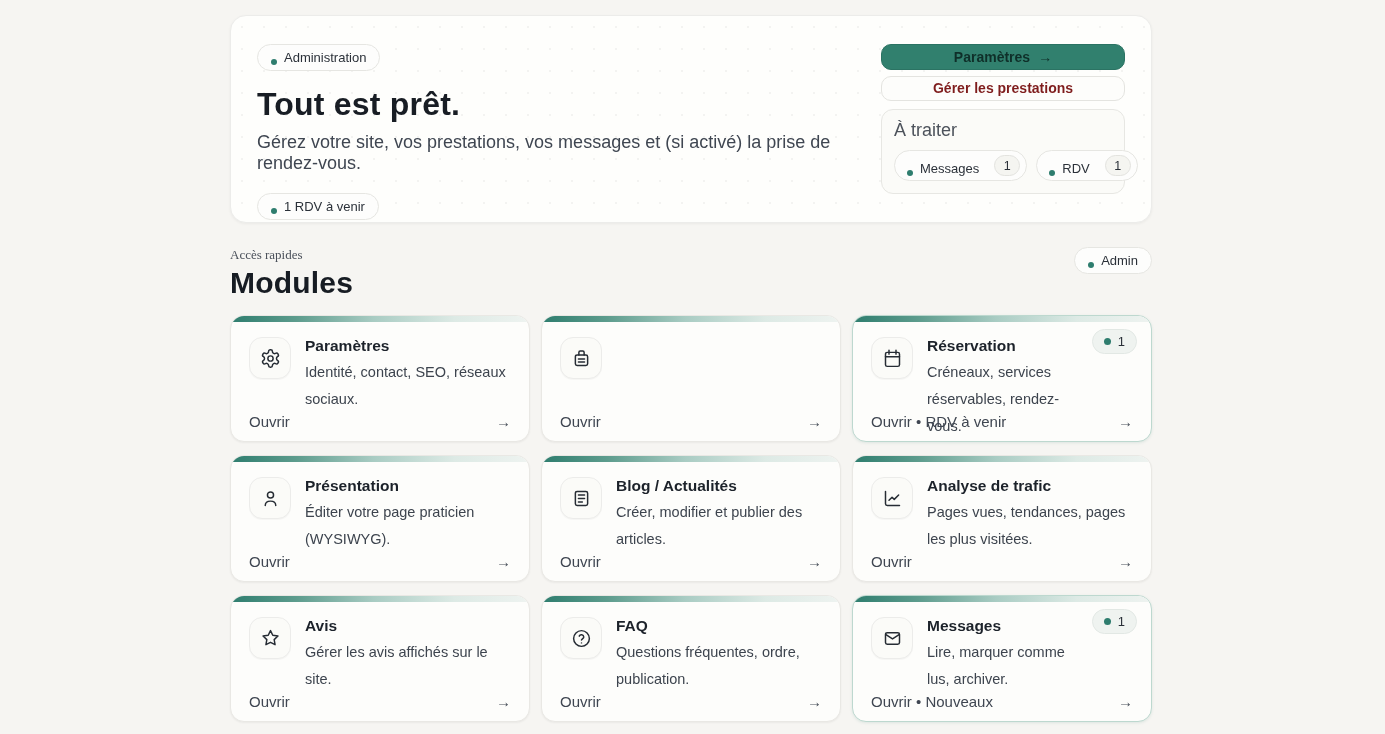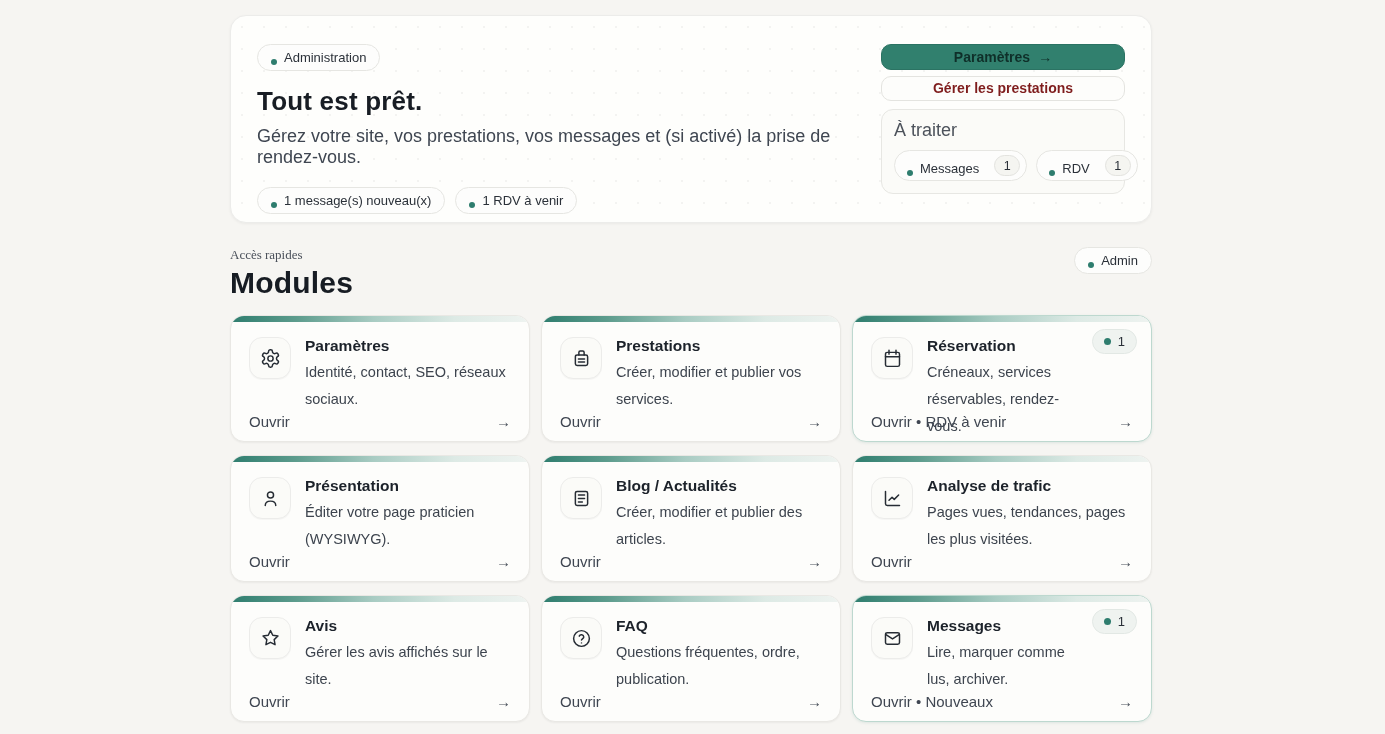--- a/index.html
+++ b/index.html
@@ -25,21 +25,21 @@
     justify-content:space-between;
     background-image:radial-gradient(rgba(0,0,0,.045) 1px, transparent 1.2px);
     background-size:22px 22px;
   }
   .pill {
     display:inline-flex; align-items:flex-end; gap:7px;
     background:#fdfdfc; border:1px solid #e6e6e2; border-radius:999px;
     padding:5px 13px; font-size:13px; color:#2b3139; white-space:nowrap;
   }
   .dot { width:6px; height:6px; border-radius:50%; background:#2e7d6e; flex:0 0 auto; }
-  .hero-title { font-size:26px; font-weight:bold; letter-spacing:.2px; margin:15px 0 9px; color:#181d24; }
+  .hero-title { font-size:32px; font-weight:bold; letter-spacing:.2px; margin:15px 0 9px; color:#181d24; }
   .hero-sub { font-size:18px; color:#3f4651; }
   .hero-pills { margin-top:19px; display:flex; gap:10px; }
 
   .hero-right { width:244px; display:flex; flex-direction:column; gap:6px; }
   .btn {
     width:100%; height:34px; border-radius:10px; font-size:14px;
     display:flex; align-items:center; justify-content:center; gap:8px;
     cursor:pointer; font-family:inherit;
   }
   .btn-primary { background:#31806e; border:1px solid #2b7363; color:#0f2f29; font-weight:600; }
@@ -108,24 +108,20 @@
 
   <section class="hero">
     <div class="hero-left">
       <span class="pill">
         <span class="dot"></span>
         <span>Administration</span>
       </span>
       <h1 class="hero-title">Tout est prêt.</h1>
       <p class="hero-sub">Gérez votre site, vos prestations, vos messages et (si activé) la prise de rendez-vous.</p>
       <div class="hero-pills">
-        <span class="pill">
-          <span class="dot"></span>
-          <span>1 message(s) nouveau(x)</span>
-        </span>
         <span class="pill">
           <span class="dot"></span>
           <span>1 RDV à venir</span>
         </span>
       </div>
     </div>
 
     <div class="hero-right">
       <button class="btn btn-primary">
         <span>Paramètres</span>
@@ -186,24 +182,20 @@
       <div class="card">
     <div class="card-topbar"></div>
     <div class="card-body">
       <div class="icon-box">
             <svg viewBox="0 0 24 24" xmlns="http://www.w3.org/2000/svg">
               <rect x="5" y="8" width="14" height="12" rx="2"></rect>
               <path d="M9 8V5a1.5 1.5 0 0 1 1.5-1.5h3A1.5 1.5 0 0 1 15 5v3"></path>
               <path d="M8.5 12.5h7M8.5 16h7"></path>
             </svg>
           </div>
-      <div class="card-text">
-        <div class="card-title">Prestations</div>
-        <div class="card-desc">Créer, modifier et publier vos services.</div>
-      </div>
     </div>
     <div class="card-footer">
       <span class="open-label">Ouvrir</span>
       <span class="arrow">→</span>
     </div>
   </div>
       <div class="card highlight has-badge">
     <div class="card-topbar"></div>
     <div class="card-body">
       <div class="icon-box">

